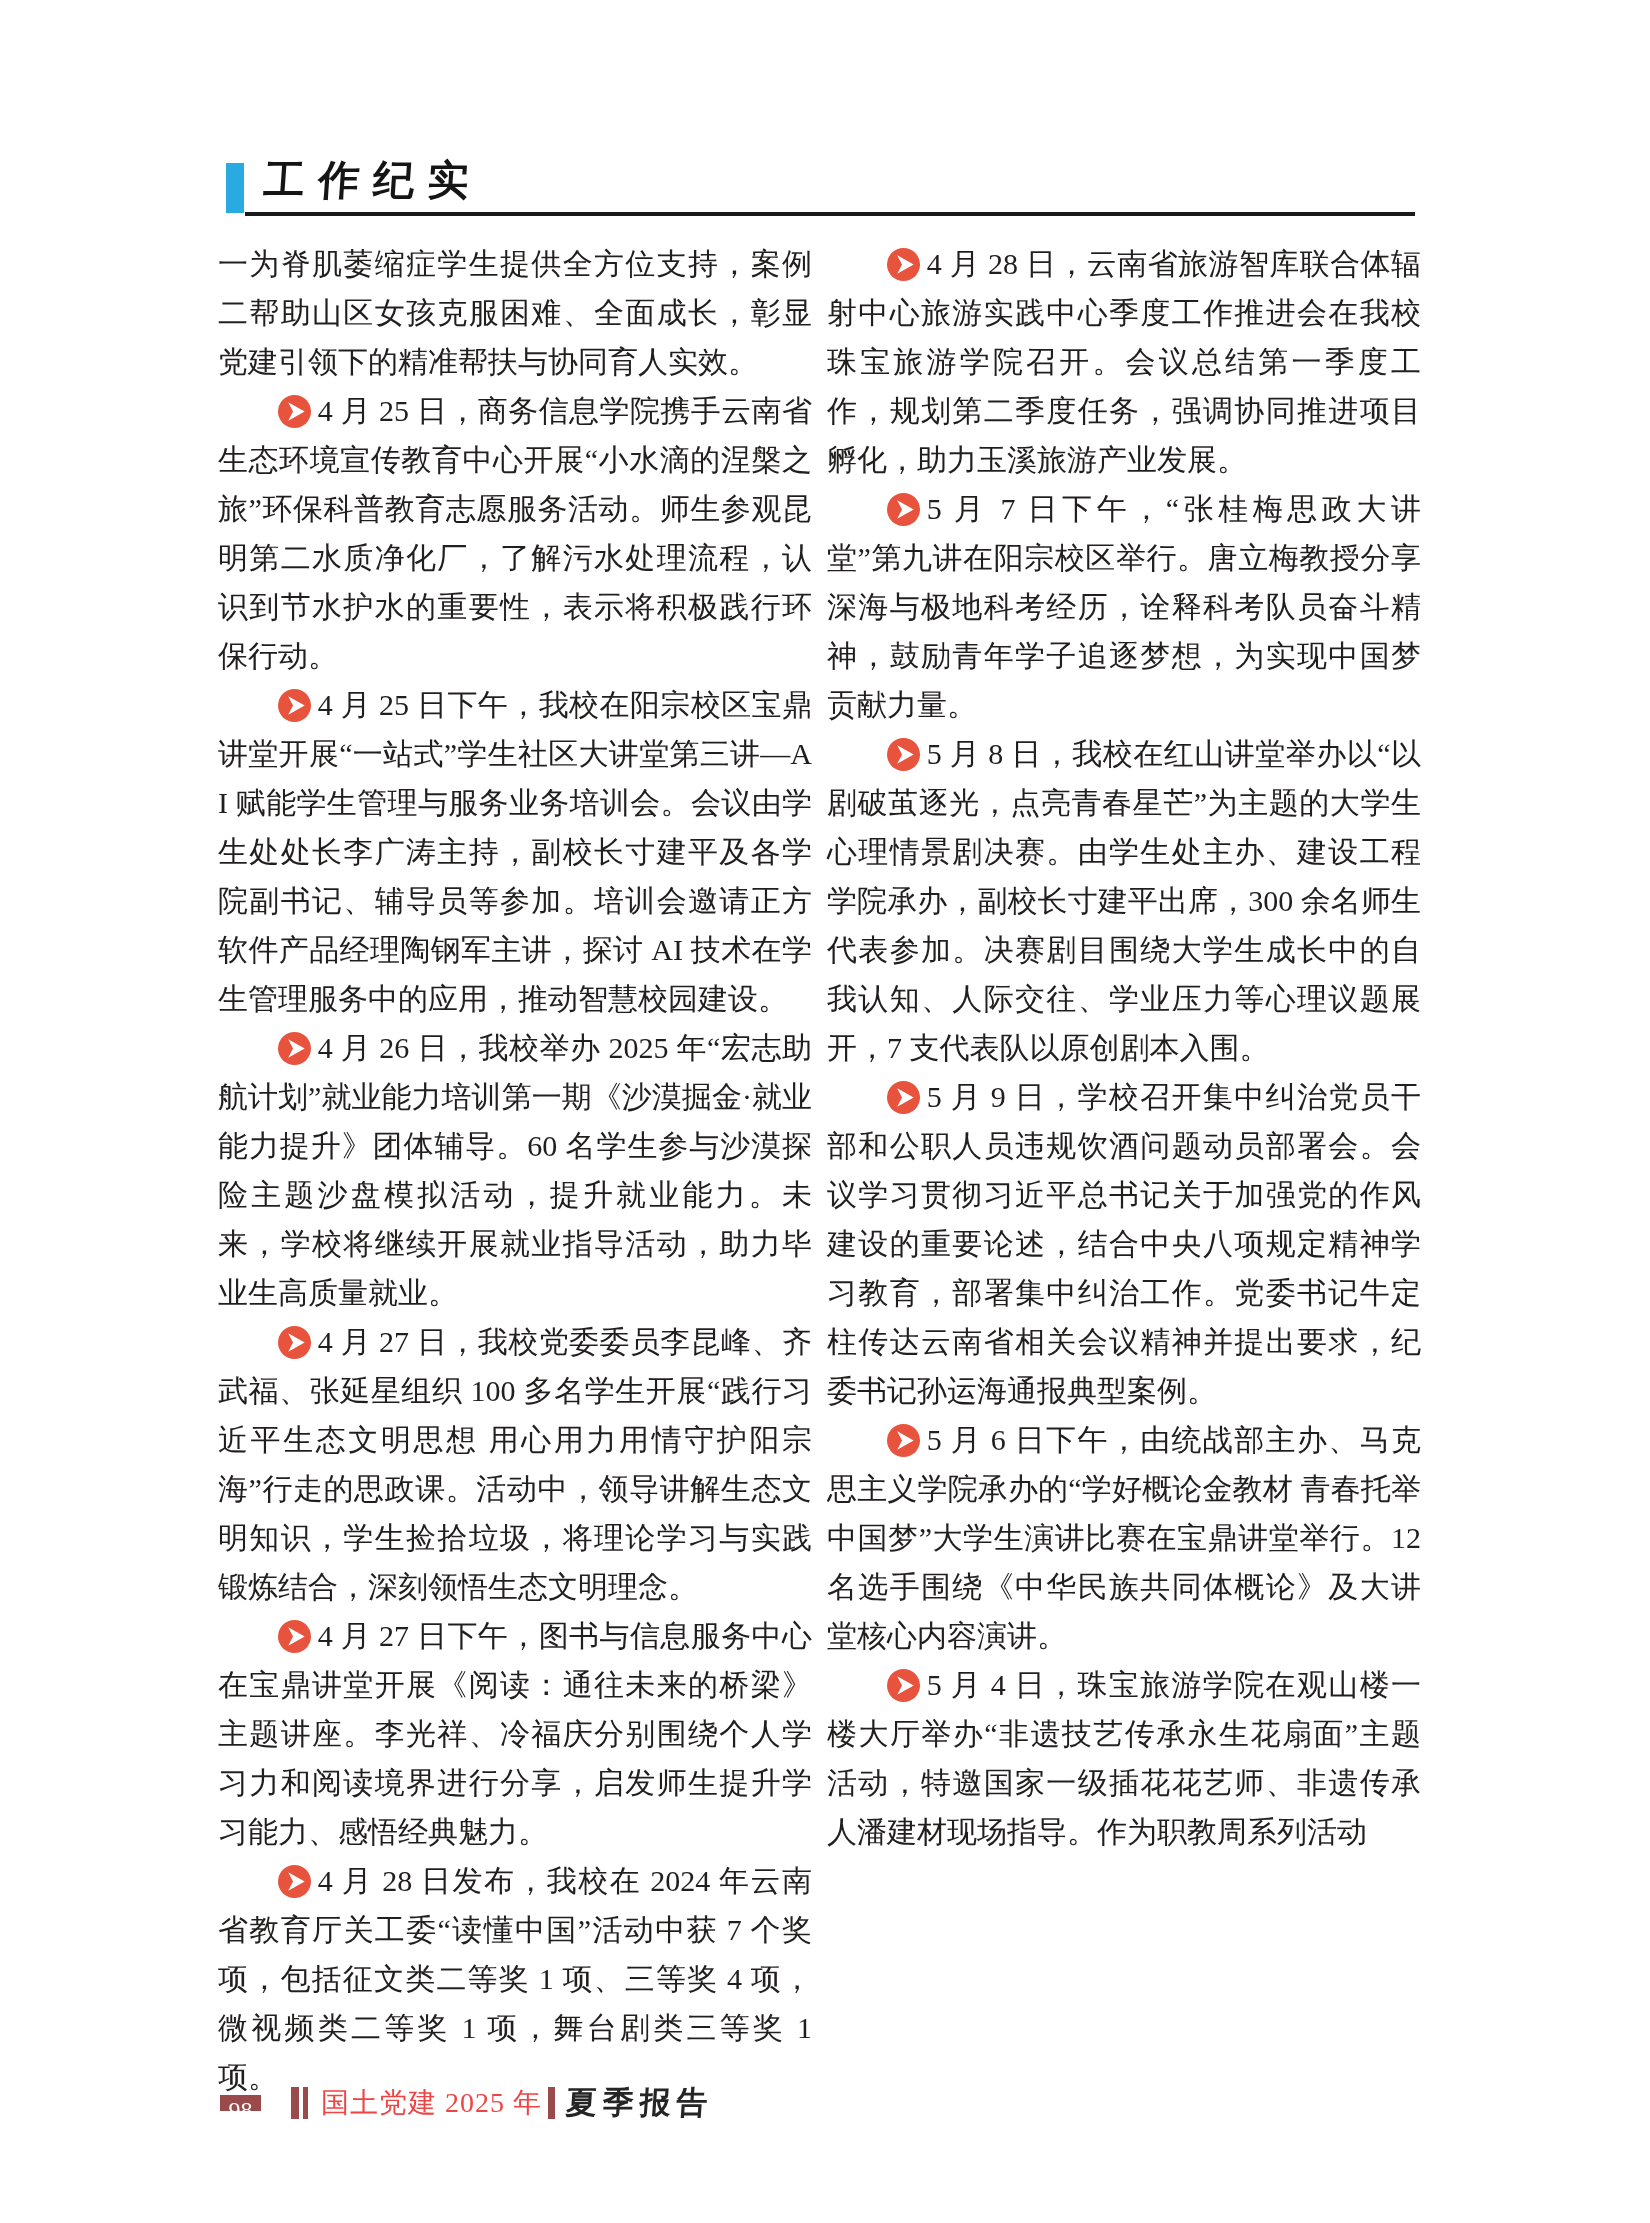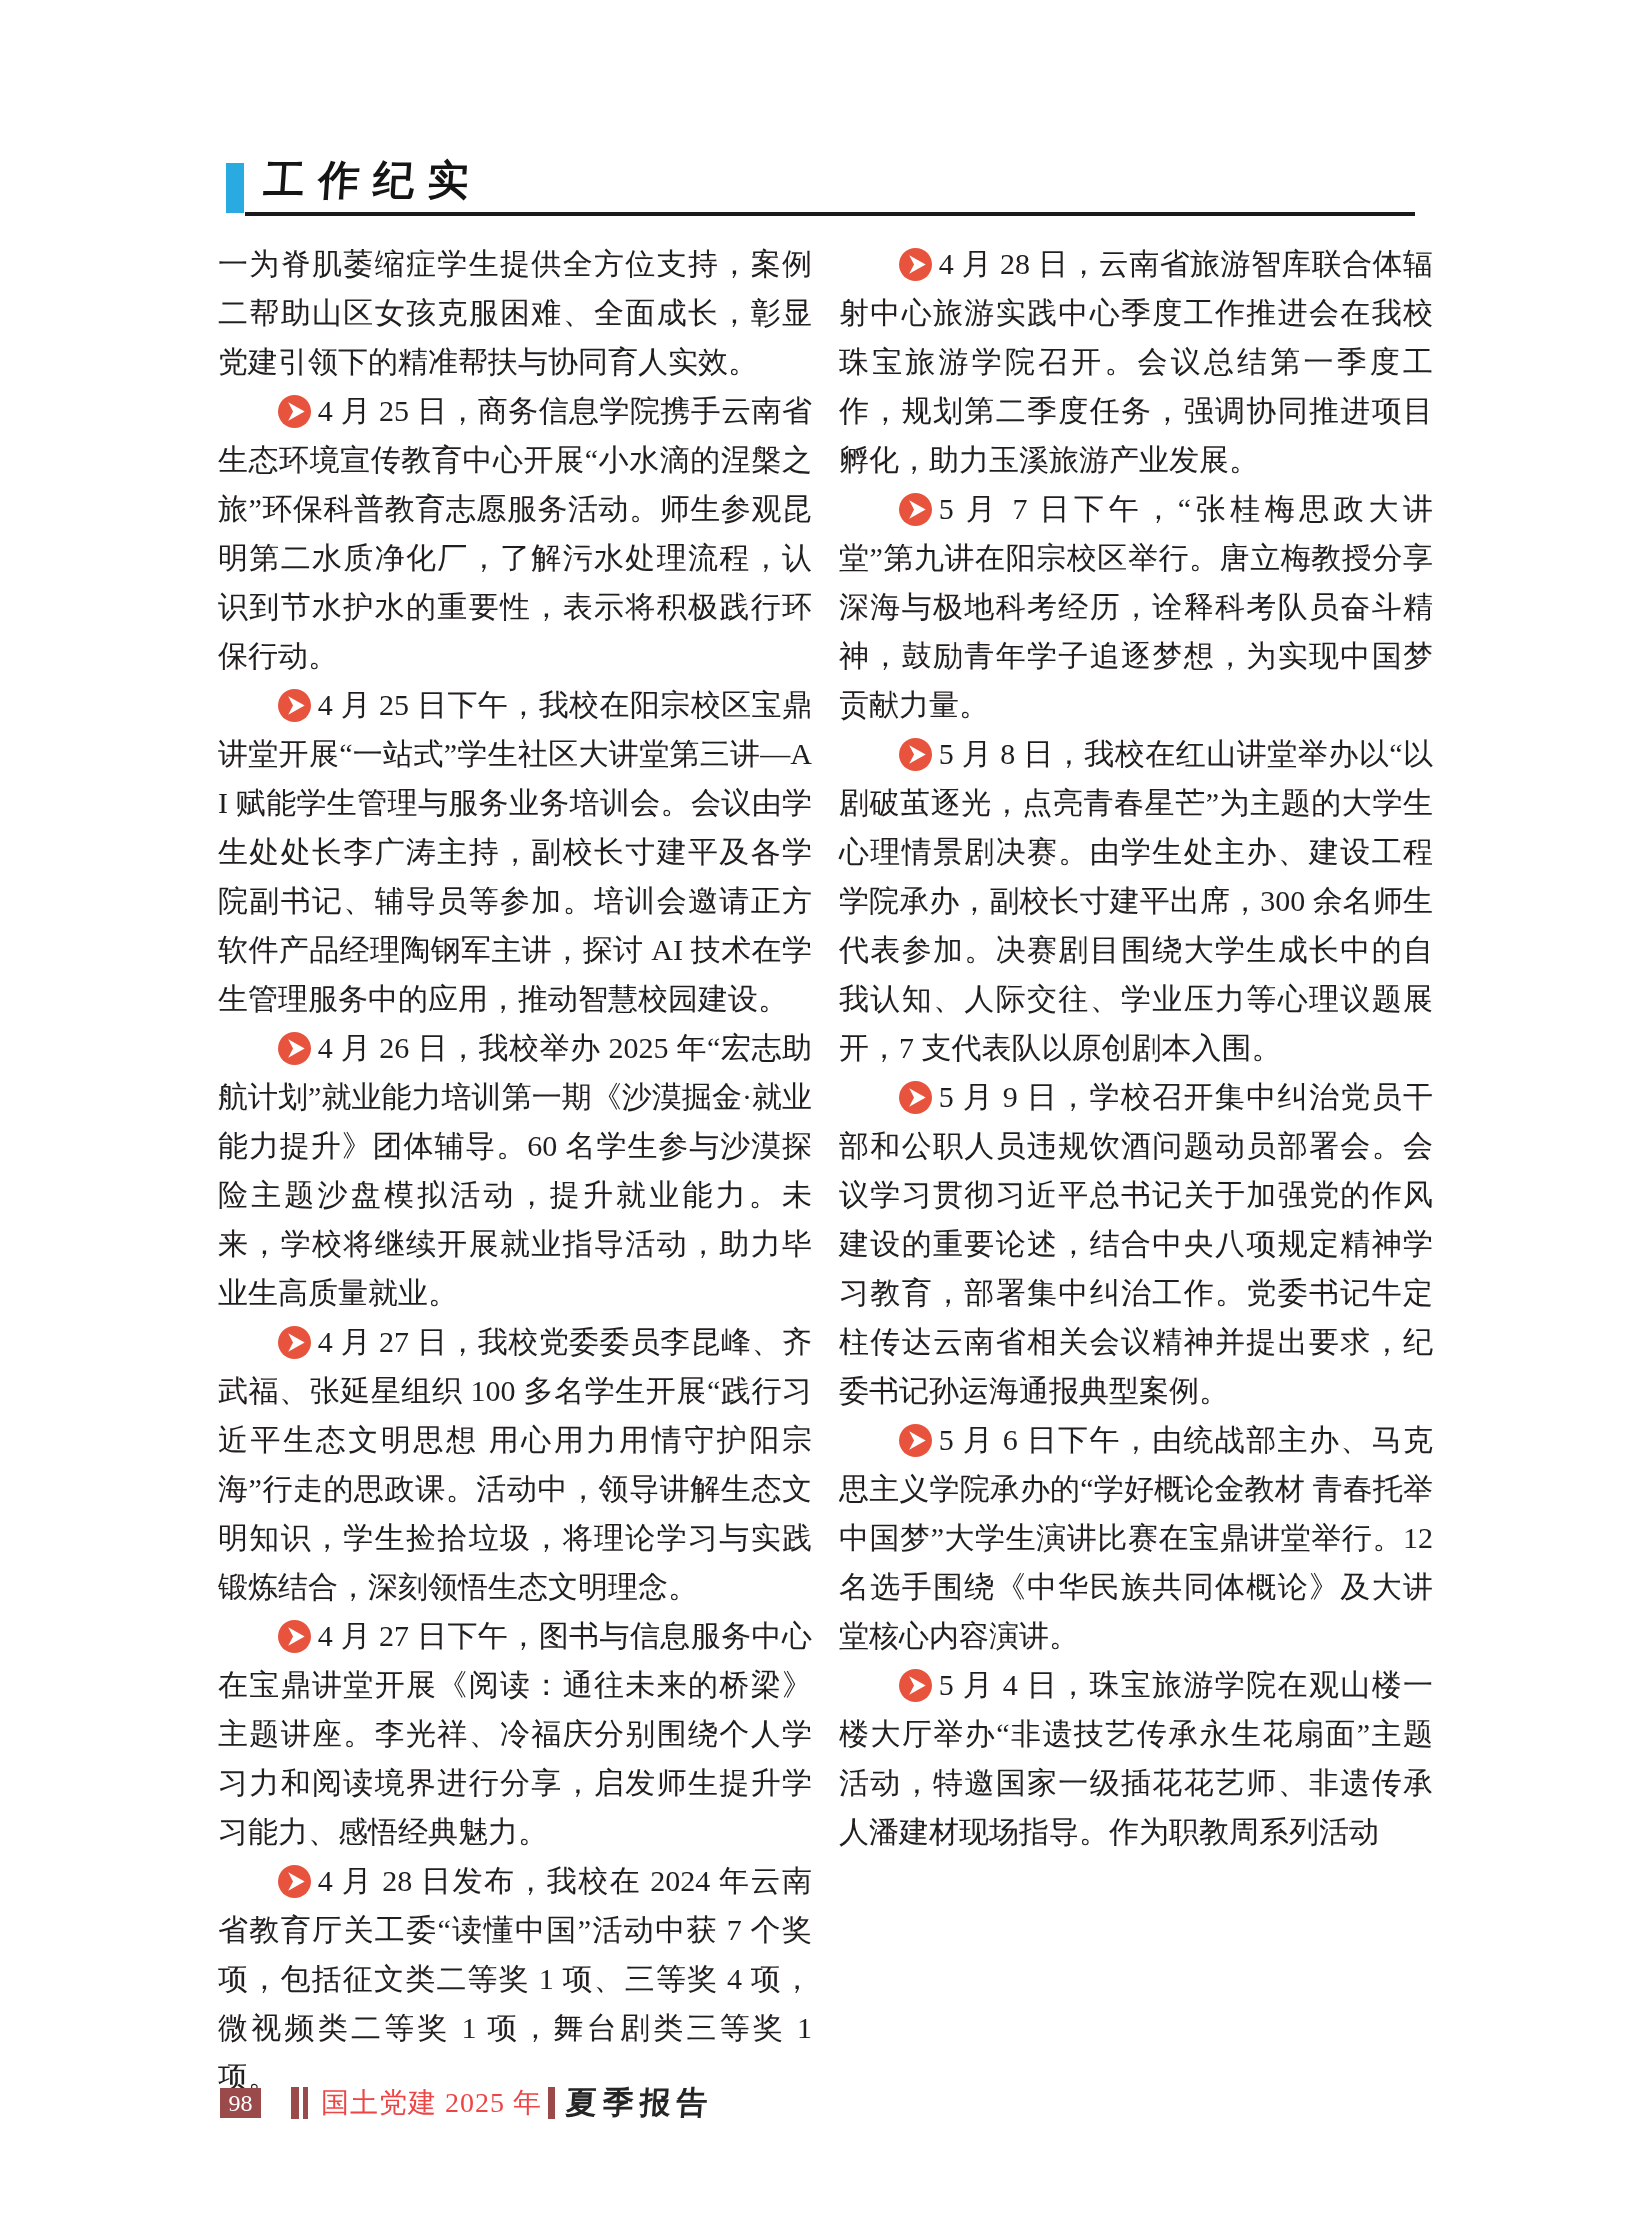--- a/index.html
+++ b/index.html
@@ -30,21 +30,21 @@
     font-family:"Liberation Serif","DejaVu Serif",serif;
     transform:skewX(-4deg);
   }
   .hdr-rule{
     position:absolute;left:245px;top:212px;
     width:1170px;height:3.9px;background:var(--rule);
   }
   
   .columns{
     position:absolute;left:218px;top:239px;
-    width:1215px;display:flex;gap:27px;
+    width:1215px;display:flex;gap:15px;
   }
   .col{width:594px;}
   .para{
     margin:0;
     font-size:30px;line-height:49px;
     text-align:justify;text-justify:inter-ideograph;
     word-break:break-all;
     color:var(--ink);
   }
   .para.indent{text-indent:2em;}
@@ -53,21 +53,21 @@
     vertical-align:-6.8px;margin-right:6.8px;
     text-indent:0;
   }
   .bullet-icon svg{display:block;}
   
   .footer{
     position:absolute;left:220px;top:2082px;
     display:flex;align-items:center;
   }
   .page-num{
-    display:inline-block;min-width:41px;height:30px;
+    display:inline-block;min-width:41px;height:16px;
     background:var(--maroon);color:#ffffff;
     font-size:24px;line-height:30px;text-align:center;
     padding:0 1.9px;box-sizing:border-box;
   }
   .fbar{display:inline-block;background:var(--maroon);height:32px;}
   .fbar.b1{width:7.8px;margin-left:30px;}
   .fbar.b2{width:5.8px;margin-left:3.9px;margin-right:12.6px;}
   .fbar.b3{width:6.8px;margin-left:5.8px;margin-right:11.6px;}
   .f-pub{font-size:28px;color:#ef4444;letter-spacing:1px;}
   .f-issue{

